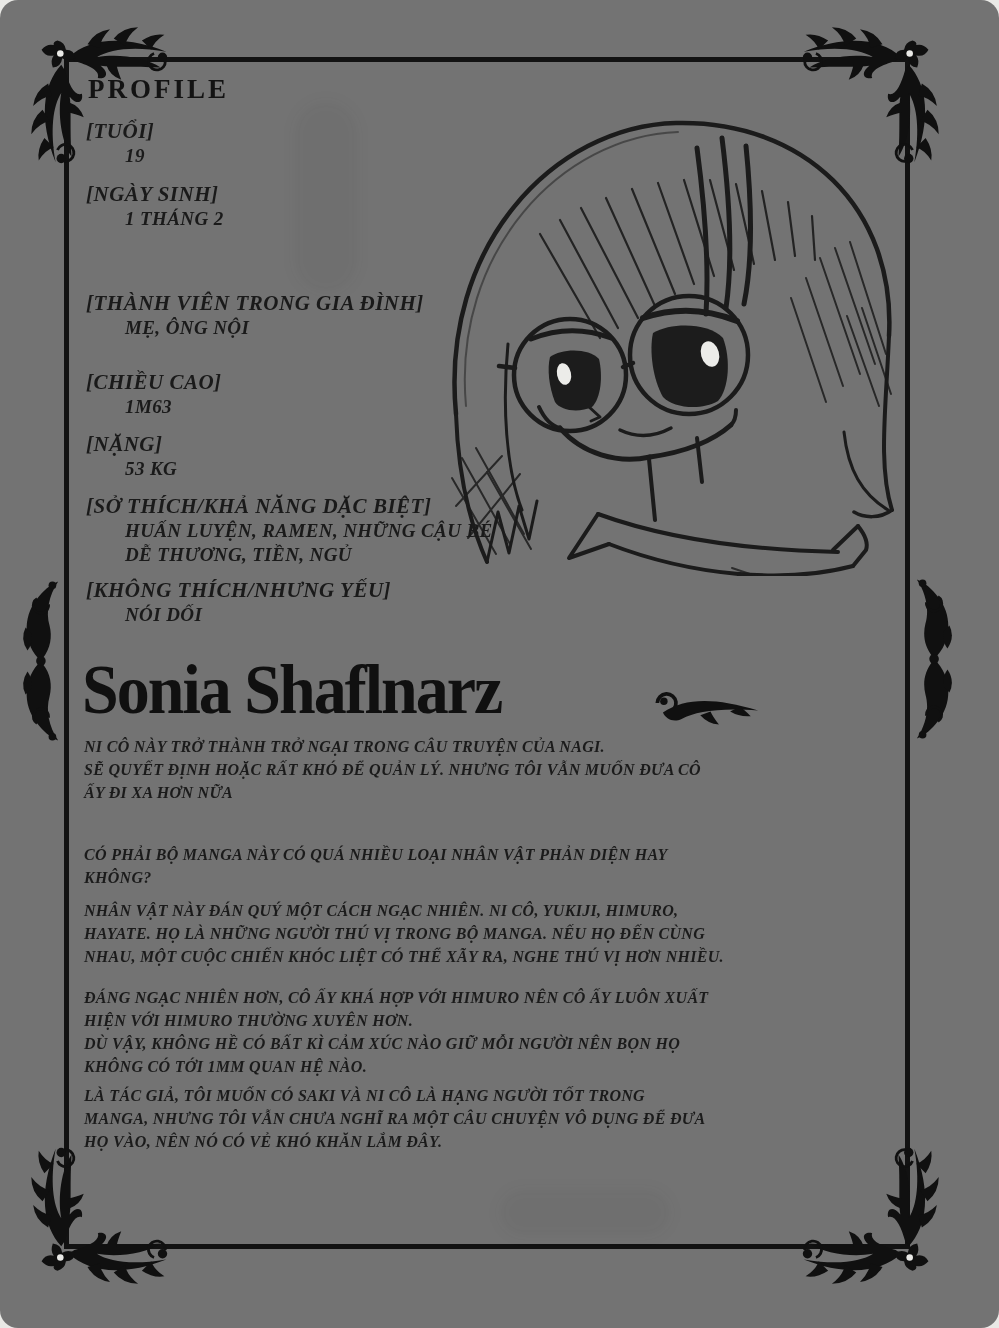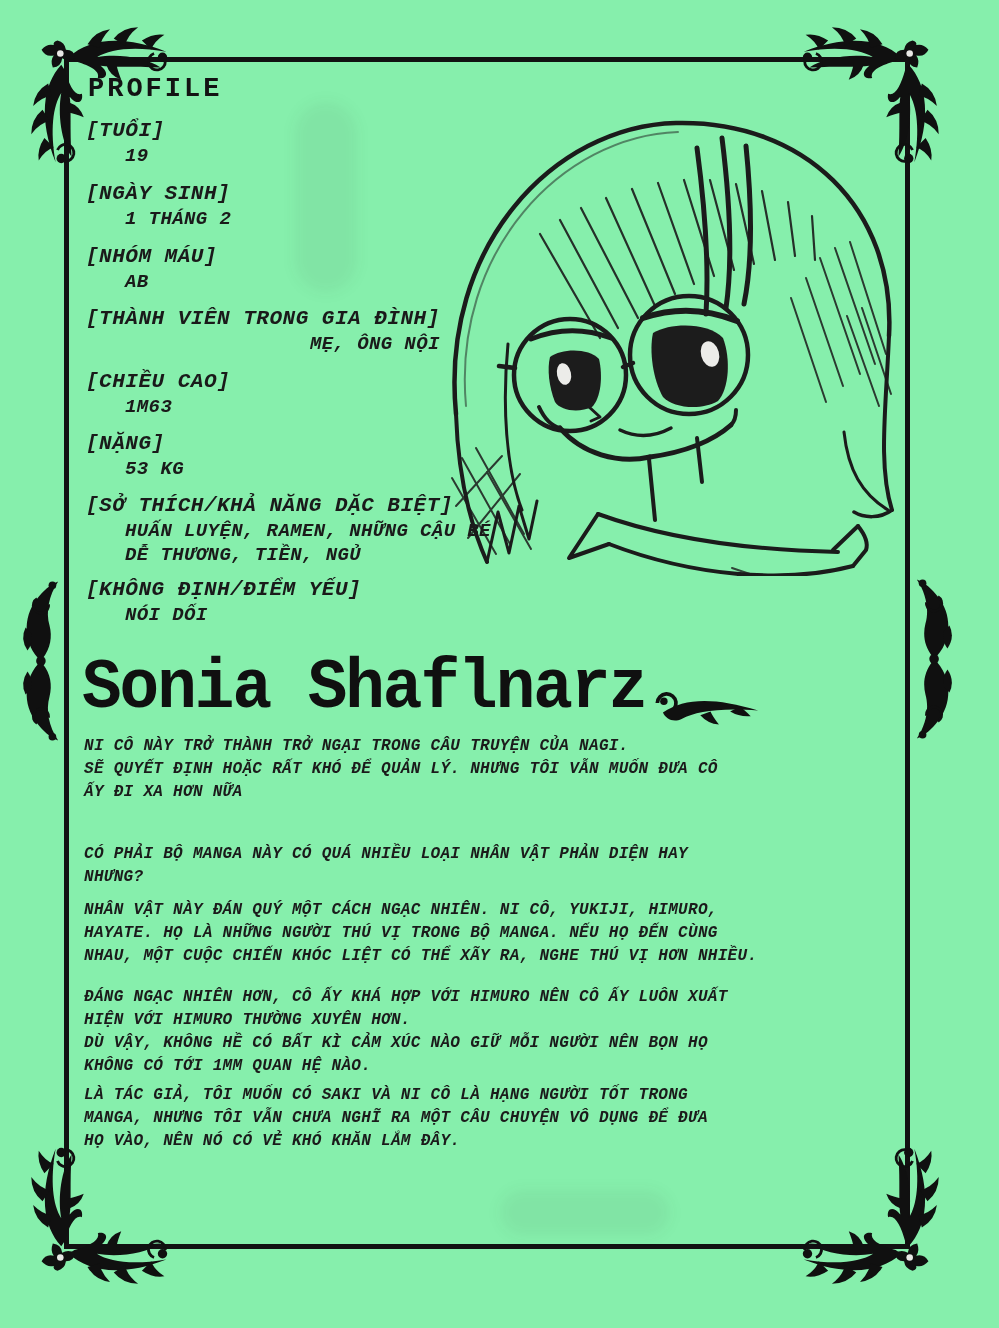--- a/index.html
+++ b/index.html
@@ -1,20 +1,21 @@
 <!DOCTYPE html>
 <html><head>
 <meta charset="utf-8">
 <style>
   html,body{margin:0;padding:0;}
   body{background:#e9e9e6;}
   .page{
     position:relative;width:999px;height:1328px;overflow:hidden;
-    background:#86efac;color:#171717;
-    font-family:Liberation Mono, monospace;
+    background:#737373;color:#171717;
+    font-family:Liberation Serif, serif;
+    border-radius:18px;
   }
   .frame{
     position:absolute;left:64px;top:57px;width:846px;height:1192px;
     border:5px solid #121212;box-sizing:border-box;
   }
   .ornament{position:absolute;}
   .ornament svg{display:block;width:100%;height:100%;}
   .flip-x{transform:scaleX(-1);}
   .flip-y{transform:scaleY(-1);}
   .flip-xy{transform:scale(-1,-1);}
@@ -127,43 +128,39 @@
   <div class="profile-heading">PROFILE</div>
 
   <div class="field" style="top:118px;">
     <div class="field-label">[TUỔI]</div>
     <div class="field-line">19</div>
   </div>
   <div class="field" style="top:181px;">
     <div class="field-label">[NGÀY SINH]</div>
     <div class="field-line">1 THÁNG 2</div>
   </div>
-  <div class="field" style="top:244px;">
-    <div class="field-label">[NHÓM MÁU]</div>
-    <div class="field-line">AB</div>
-  </div>
-  <div class="field" style="top:306px;text-align:right;">
+  <div class="field" style="top:290px;">
     <div class="field-label">[THÀNH VIÊN TRONG GIA ĐÌNH]</div>
     <div class="field-line">MẸ, ÔNG NỘI</div>
   </div>
   <div class="field" style="top:369px;">
     <div class="field-label">[CHIỀU CAO]</div>
     <div class="field-line">1M63</div>
   </div>
   <div class="field" style="top:431px;">
     <div class="field-label">[NẶNG]</div>
     <div class="field-line">53 KG</div>
   </div>
   <div class="field" style="top:493px;">
     <div class="field-label">[SỞ THÍCH/KHẢ NĂNG DẶC BIỆT]</div>
     <div class="field-line">HUẤN LUYỆN, RAMEN, NHỮNG CẬU BÉ</div>
     <div class="field-line">DỄ THƯƠNG, TIỀN, NGỦ</div>
   </div>
   <div class="field" style="top:577px;">
-    <div class="field-label">[KHÔNG ĐỊNH/ĐIỂM YẾU]</div>
+    <div class="field-label">[KHÔNG THÍCH/NHƯNG YẾU]</div>
     <div class="field-line">NÓI DỐI</div>
   </div>
 
   <svg class="sketch" viewBox="0 0 520 500">
     <g stroke="#1b1b1b" fill="none" stroke-linecap="round" stroke-linejoin="round">
       <path stroke-width="4.5" d="M64,338 C48,170 162,50 284,47 C412,44 504,132 497,260"></path>
       <path stroke-width="2" opacity="0.5" d="M74,330 C60,175 170,60 286,56"></path>
       <path stroke-width="4" d="M497,260 C494,332 486,390 500,434"></path>
       <path stroke-width="3.5" d="M500,434 C488,443 472,442 462,436"></path>
       <path stroke-width="3" d="M452,356 C456,394 470,418 496,434"></path>
@@ -251,21 +248,21 @@
       </svg>
     </div>
 
   <div class="para" style="top:735px;">
     <div class="para-line">NI CÔ NÀY TRỞ THÀNH TRỞ NGẠI TRONG CÂU TRUYỆN CỦA NAGI.</div>
     <div class="para-line">SẼ QUYẾT ĐỊNH HOẶC RẤT KHÓ ĐỂ QUẢN LÝ. NHƯNG TÔI VẪN MUỐN ĐƯA CÔ</div>
     <div class="para-line">ẤY ĐI XA HƠN NỮA</div>
   </div>
   <div class="para" style="top:843px;">
     <div class="para-line">CÓ PHẢI BỘ MANGA NÀY CÓ QUÁ NHIỀU LOẠI NHÂN VẬT PHẢN DIỆN HAY</div>
-    <div class="para-line">NHƯNG?</div>
+    <div class="para-line">KHÔNG?</div>
   </div>
   <div class="para" style="top:899px;">
     <div class="para-line">NHÂN VẬT NÀY ĐÁN QUÝ MỘT CÁCH NGẠC NHIÊN. NI CÔ, YUKIJI, HIMURO,</div>
     <div class="para-line">HAYATE. HỌ LÀ NHỮNG NGƯỜI THÚ VỊ TRONG BỘ MANGA. NẾU HỌ ĐẾN CÙNG</div>
     <div class="para-line">NHAU, MỘT CUỘC CHIẾN KHÓC LIỆT CÓ THỂ XÃY RA, NGHE THÚ VỊ HƠN NHIỀU.</div>
   </div>
   <div class="para" style="top:986px;">
     <div class="para-line">ĐÁNG NGẠC NHIÊN HƠN, CÔ ẤY KHÁ HỢP VỚI HIMURO NÊN CÔ ẤY LUÔN XUẤT</div>
     <div class="para-line">HIỆN VỚI HIMURO THƯỜNG XUYÊN HƠN.</div>
     <div class="para-line">DÙ VẬY, KHÔNG HỀ CÓ BẤT KÌ CẢM XÚC NÀO GIỮ MỖI NGƯỜI NÊN BỌN HỌ</div>

